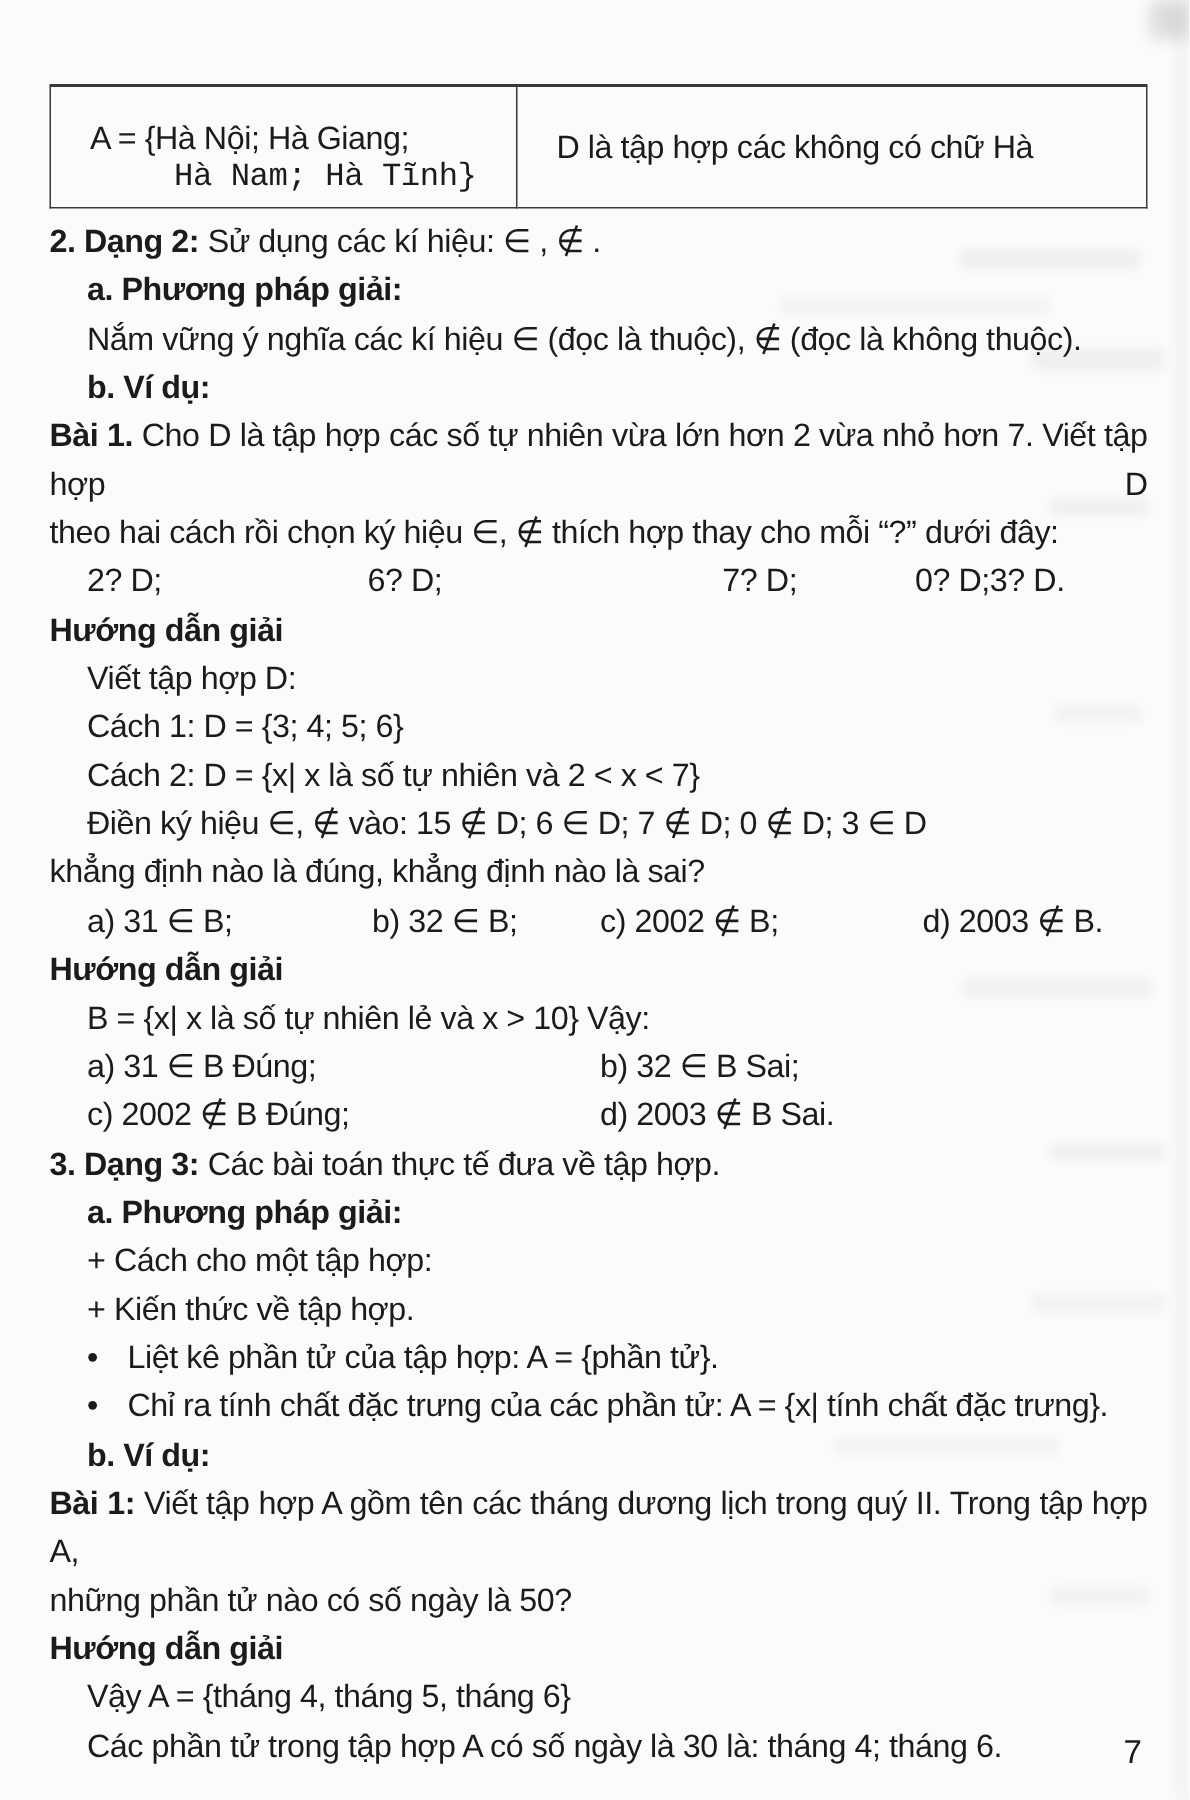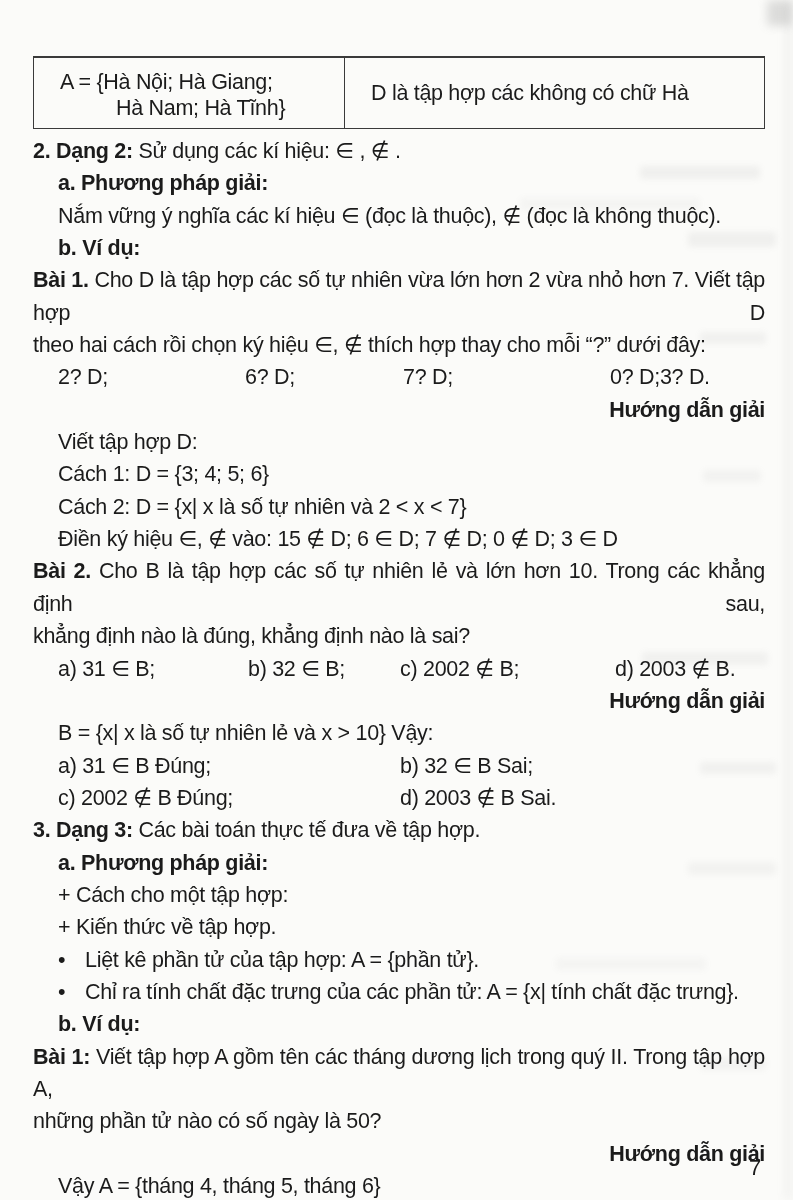--- a/index.html
+++ b/index.html
@@ -13,37 +13,37 @@
     font-size:21.5px;
     letter-spacing:-0.3px;
     overflow:hidden;
   }
   .content{position:absolute;left:33px;top:56px;width:732px;}
 
   
   table.settbl{width:100%;border-collapse:collapse;table-layout:fixed;}
   table.settbl, table.settbl td{border:1.6px solid #3a3a3a;}
   table.settbl{border-top-width:2.2px;}
-  td.cell-left{width:278px;padding:12px 6px 7px 26px;vertical-align:top;}
+  td.cell-left{width:278px;padding:22px 6px 7px 26px;vertical-align:top;}
   td.cell-right{padding:0 8px 0 26px;vertical-align:middle;}
   .tl1,.tl2{line-height:25.5px;white-space:nowrap;}
-  .tl2{padding-left:56px;}
+  .tl2{padding-left:56px;font-family:Liberation Mono, monospace;}
 
   
   .flow{margin-top:6px;}
   .line{line-height:32.35px;min-height:32.35px;}
   .in1{padding-left:25px;}
   .b{font-weight:bold;}
-  .center{text-align:right;}
+  .center{text-align:left;}
   .fill{text-align:justify;text-align-last:justify;}
   .cols{display:flex;padding-left:25px;}
   .cols span{display:block;white-space:nowrap;}
   .row-b1 span:nth-child(1){width:187px;}
   .row-b1 span:nth-child(2){width:158px;}
-  .row-b1 span:nth-child(3){width:207px;}
+  .row-b1 span:nth-child(3){width:207px;text-align:center;}
   .row-b2 span:nth-child(1){width:190px;}
   .row-b2 span:nth-child(2){width:152px;}
   .row-b2 span:nth-child(3){width:215px;}
   .row-ans span:nth-child(1){width:342px;}
   .bullet-line{display:flex;padding-left:25px;}
   .bullet-glyph{width:27px;flex:none;}
 
   .page-number{
     position:absolute;right:32px;top:1152px;
     font-size:22px;line-height:32px;
@@ -114,21 +114,20 @@
         <span>7? D;</span>
         <span>0? D;3? D.</span>
       </div>
 
       <div class="line center b">Hướng dẫn giải</div>
       <div class="line in1">Viết tập hợp D:</div>
       <div class="line in1">Cách 1: D = {3; 4; 5; 6}</div>
       <div class="line in1">Cách 2: D = {x| x là số tự nhiên và 2 &lt; x &lt; 7}</div>
       <div class="line in1">Điền ký hiệu ∈, ∉ vào: 15 ∉ D; 6 ∈ D; 7 ∉ D; 0 ∉ D; 3 ∈ D</div>
 
-      <div class="line fill"><span class="b">Bài 2.</span><span> Cho B là tập hợp các số tự nhiên lẻ và lớn hơn 10. Trong các khẳng định sau,</span></div>
       <div class="line">khẳng định nào là đúng, khẳng định nào là sai?</div>
 
       <div class="line cols row-b2">
         <span>a) 31 ∈ B;</span>
         <span>b) 32 ∈ B;</span>
         <span>c) 2002 ∉ B;</span>
         <span>d) 2003 ∉ B.</span>
       </div>
 
       <div class="line center b">Hướng dẫn giải</div>

